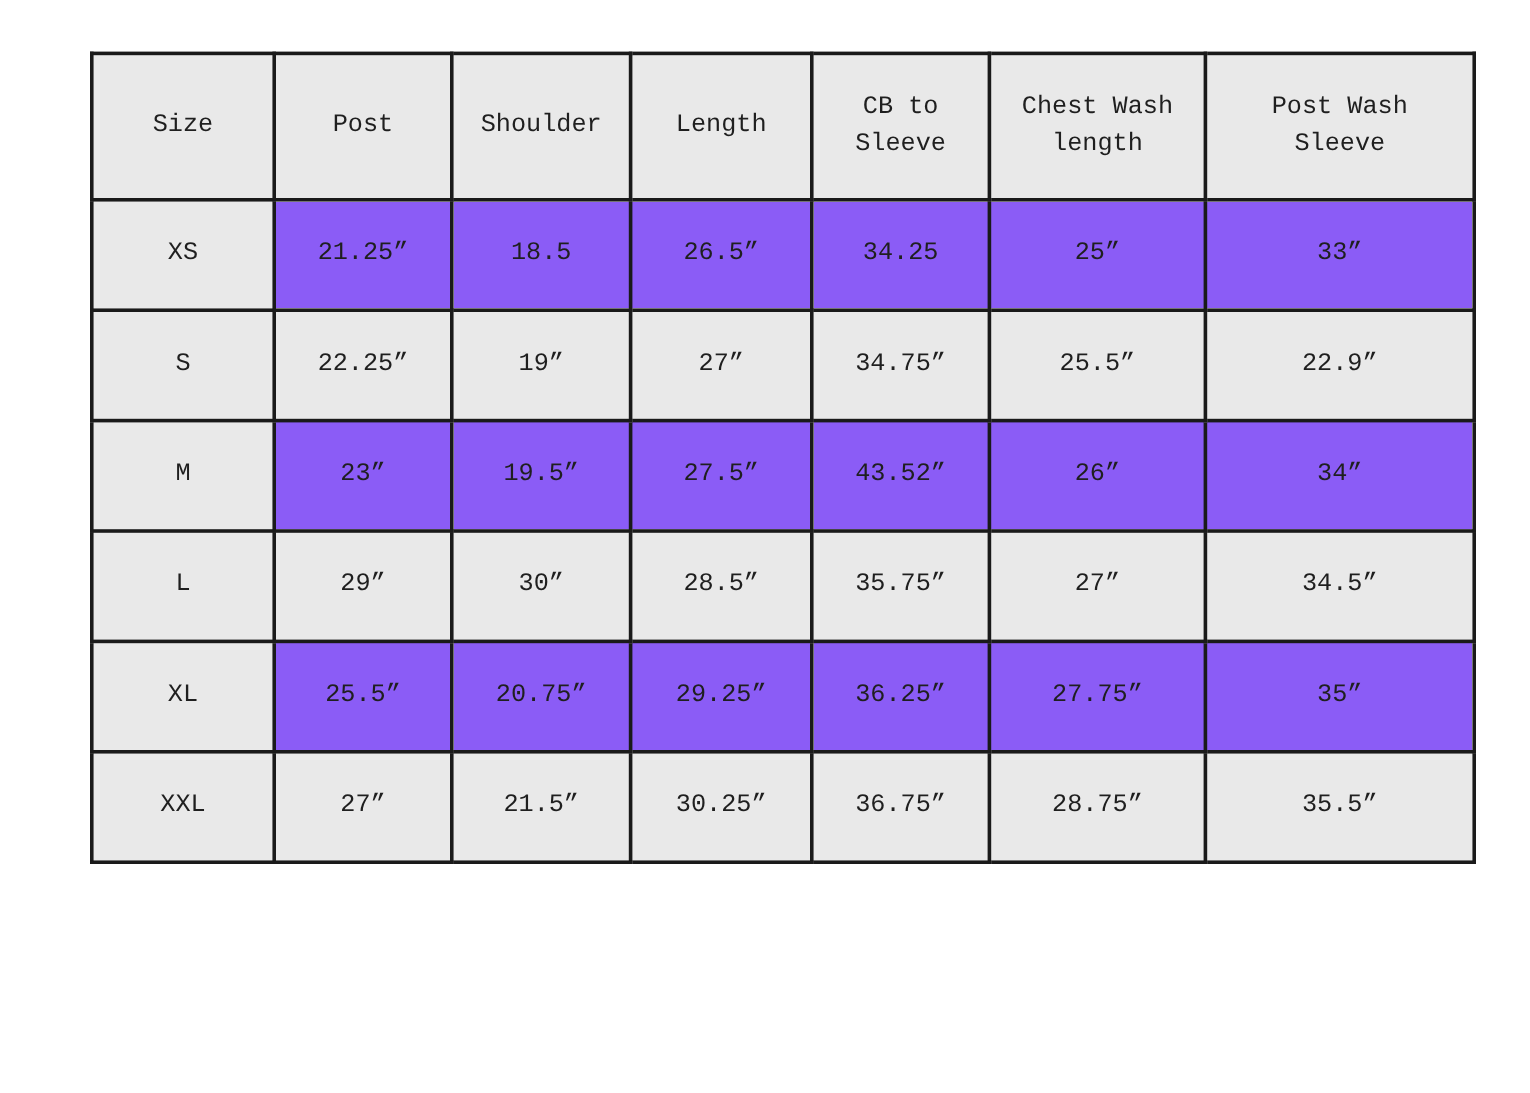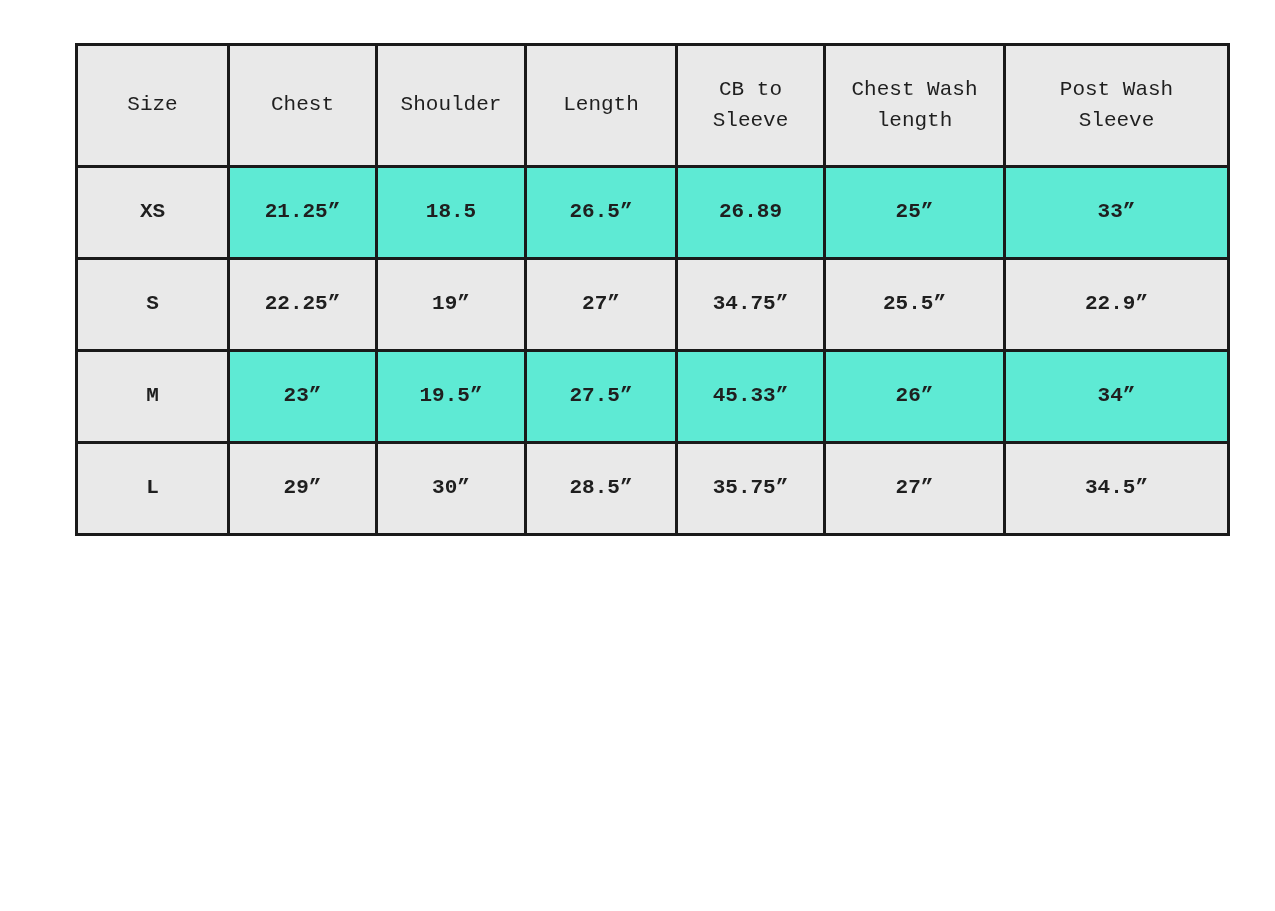--- a/index.html
+++ b/index.html
@@ -29,28 +29,27 @@
   table.size-chart th,
   table.size-chart td {
     border: 3px solid #1a1a1a;
     text-align: center;
     vertical-align: middle;
     font-size: 21px;
     font-weight: normal;
     line-height: 1.45;
     padding: 0 16px;
     overflow: hidden;
-    background: #5eead4;
+    background: #8b5cf6;
   }
   table.size-chart tr.header-row th {
     height: 119px;
   }
   table.size-chart tr.data-row td {
     height: 89px;
-    font-weight: bold;
   }
   table.size-chart .shaded {
     background: #e9e9e9;
   }
 </style>
 </head>
 <body>
 
 <div class="page">
   <div class="chart-wrap">
@@ -60,61 +59,79 @@
           <col style="width: 148px;">
           <col style="width: 149px;">
           <col style="width: 151px;">
           <col style="width: 148px;">
           <col style="width: 180px;">
           <col style="width: 224px;">
         </colgroup>
       <thead>
         <tr id="header-row" class="header-row">
             <th class="shaded">Size</th>
-            <th class="shaded">Chest</th>
+            <th class="shaded">Post</th>
             <th class="shaded">Shoulder</th>
             <th class="shaded">Length</th>
             <th class="shaded">CB to Sleeve</th>
             <th class="shaded">Chest Wash length</th>
             <th class="shaded">Post Wash Sleeve</th>
           </tr>
       </thead>
       <tbody id="table-body">
           <tr class="data-row">
             <td class="shaded">XS</td>
             <td>21.25”</td>
             <td>18.5</td>
             <td>26.5”</td>
-            <td>26.89</td>
+            <td>34.25</td>
             <td>25”</td>
             <td>33”</td>
           </tr>
           <tr class="data-row">
             <td class="shaded">S</td>
             <td class="shaded">22.25”</td>
             <td class="shaded">19”</td>
             <td class="shaded">27”</td>
             <td class="shaded">34.75”</td>
             <td class="shaded">25.5”</td>
             <td class="shaded">22.9”</td>
           </tr>
           <tr class="data-row">
             <td class="shaded">M</td>
             <td>23”</td>
             <td>19.5”</td>
             <td>27.5”</td>
-            <td>45.33”</td>
+            <td>43.52”</td>
             <td>26”</td>
             <td>34”</td>
           </tr>
           <tr class="data-row">
             <td class="shaded">L</td>
             <td class="shaded">29”</td>
             <td class="shaded">30”</td>
             <td class="shaded">28.5”</td>
             <td class="shaded">35.75”</td>
             <td class="shaded">27”</td>
             <td class="shaded">34.5”</td>
           </tr>
+          <tr class="data-row">
+            <td class="shaded">XL</td>
+            <td>25.5”</td>
+            <td>20.75”</td>
+            <td>29.25”</td>
+            <td>36.25”</td>
+            <td>27.75”</td>
+            <td>35”</td>
+          </tr>
+          <tr class="data-row">
+            <td class="shaded">XXL</td>
+            <td class="shaded">27”</td>
+            <td class="shaded">21.5”</td>
+            <td class="shaded">30.25”</td>
+            <td class="shaded">36.75”</td>
+            <td class="shaded">28.75”</td>
+            <td class="shaded">35.5”</td>
+          </tr>
         </tbody>
     </table>
   </div>
 </div>
 
 </body></html>

